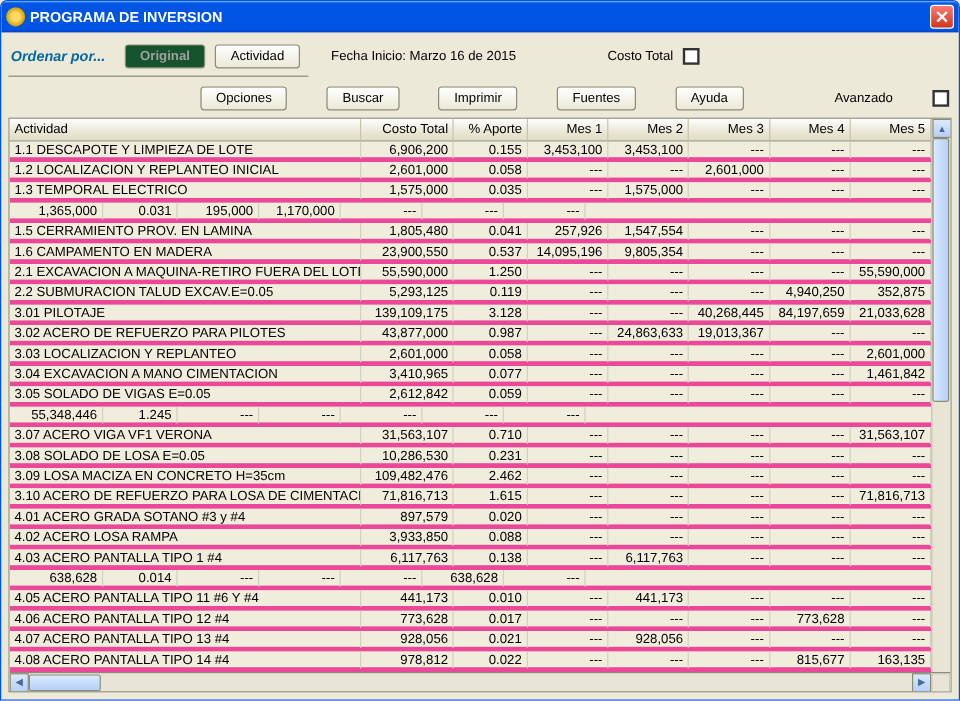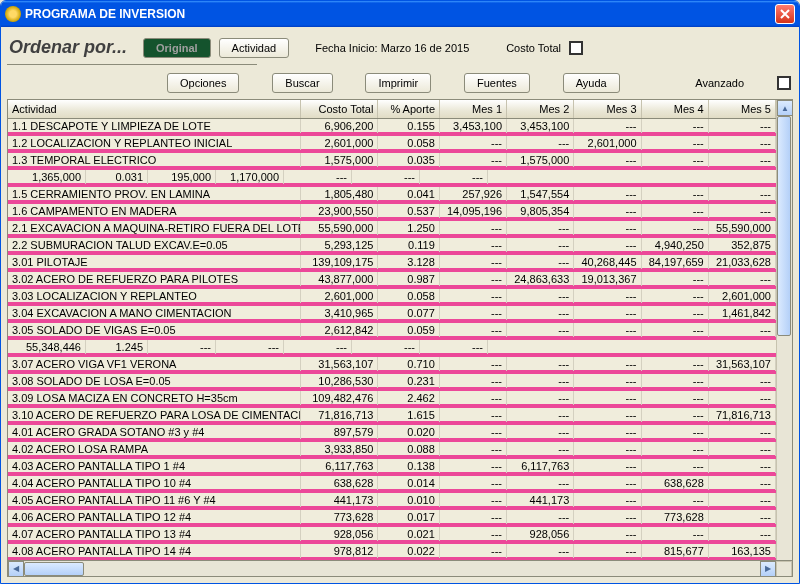--- a/index.html
+++ b/index.html
@@ -5,21 +5,21 @@
 * { box-sizing: border-box; margin: 0; padding: 0; }
 body { font-family: Tahoma, Arial, sans-serif; font-size: 11px; background: #ece9d8; width: 800px; height: 584px; overflow: hidden; }
 .window { width: 800px; height: 584px; border: 1px solid #0054e3; border-radius: 6px 6px 0 0; overflow: hidden; background: #ece9d8; display: flex; flex-direction: column; }
 .titlebar { height: 26px; background: linear-gradient(to bottom, #3a95ff 0%, #0054e3 8%, #0054e3 92%, #003dc0 100%); display: flex; align-items: center; padding: 0 4px; color: #fff; font-weight: bold; font-size: 12px; }
 .titlebar .app-icon { width: 16px; height: 16px; margin-right: 4px; background: radial-gradient(circle, #ffd966 30%, #c9a000 70%); border-radius: 50%; }
 .titlebar .title { flex: 1; }
 .close-btn { width: 20px; height: 20px; background: linear-gradient(to bottom, #ff7b6f, #d4331a); border: 1px solid #fff; border-radius: 3px; display: flex; align-items: center; justify-content: center; cursor: pointer; }
 .close-btn svg { width: 10px; height: 10px; }
 .content { flex: 1; padding: 6px; display: flex; flex-direction: column; overflow: hidden; }
 .row1 { display: flex; align-items: center; gap: 8px; padding: 4px 2px; }
-.ordenar { font-size: 18px; font-weight: bold; font-style: italic; color: #404040; padding-right: 8px; }
+.ordenar { font-size: 12px; font-weight: bold; font-style: italic; color: #0369a1; padding-right: 8px; }
 .btn { background: linear-gradient(to bottom, #fff, #ece9d8); border: 1px solid #8b8b7a; border-radius: 3px; padding: 3px 12px; font-size: 11px; font-family: inherit; cursor: pointer; }
 .btn.disabled { color: #a0a0a0; background: #14532d; cursor: default; font-weight: bold; }
 .label { font-size: 11px; }
 .chk { width: 14px; height: 14px; border: 2px solid #333; background: #fff; display: inline-block; vertical-align: middle; }
 .hr { height: 1px; background: #8b8b7a; margin: 2px 0; width: 250px; }
 .row2 { display: flex; align-items: center; gap: 6px; padding: 6px 2px 6px 160px; justify-content: space-between; }
 .table-wrap { flex: 1; border: 1px solid #8b8b7a; background: #fff; overflow: hidden; display: flex; flex-direction: column; }
 .thead { display: flex; background: linear-gradient(to bottom, #fff, #eae7d6 60%, #e1dcc5); border-bottom: 1px solid #8b8b7a; }
 .th { padding: 3px 4px; border-right: 1px solid #c7c3af; font-size: 11px; overflow: hidden; white-space: nowrap; text-overflow: clip; }
 .tbody { flex: 1; overflow: hidden; }
@@ -293,21 +293,20 @@
                 <div class="td col-act">4.03 ACERO PANTALLA  TIPO 1 #4</div>
                 <div class="td col-ct">6,117,763</div>
                 <div class="td col-ap">0.138</div>
                 <div class="td col-m">---</div>
                 <div class="td col-m">6,117,763</div>
                 <div class="td col-m">---</div>
                 <div class="td col-m">---</div>
                 <div class="td col-m">---</div>
               </div>
               <div class="trow">
-                <div class="td col-act">4.04 ACERO PANTALLA  TIPO 10    #4</div>
                 <div class="td col-ct">638,628</div>
                 <div class="td col-ap">0.014</div>
                 <div class="td col-m">---</div>
                 <div class="td col-m">---</div>
                 <div class="td col-m">---</div>
                 <div class="td col-m">638,628</div>
                 <div class="td col-m">---</div>
               </div>
               <div class="trow">
                 <div class="td col-act">4.05 ACERO PANTALLA  TIPO 11    #6 Y #4</div>

